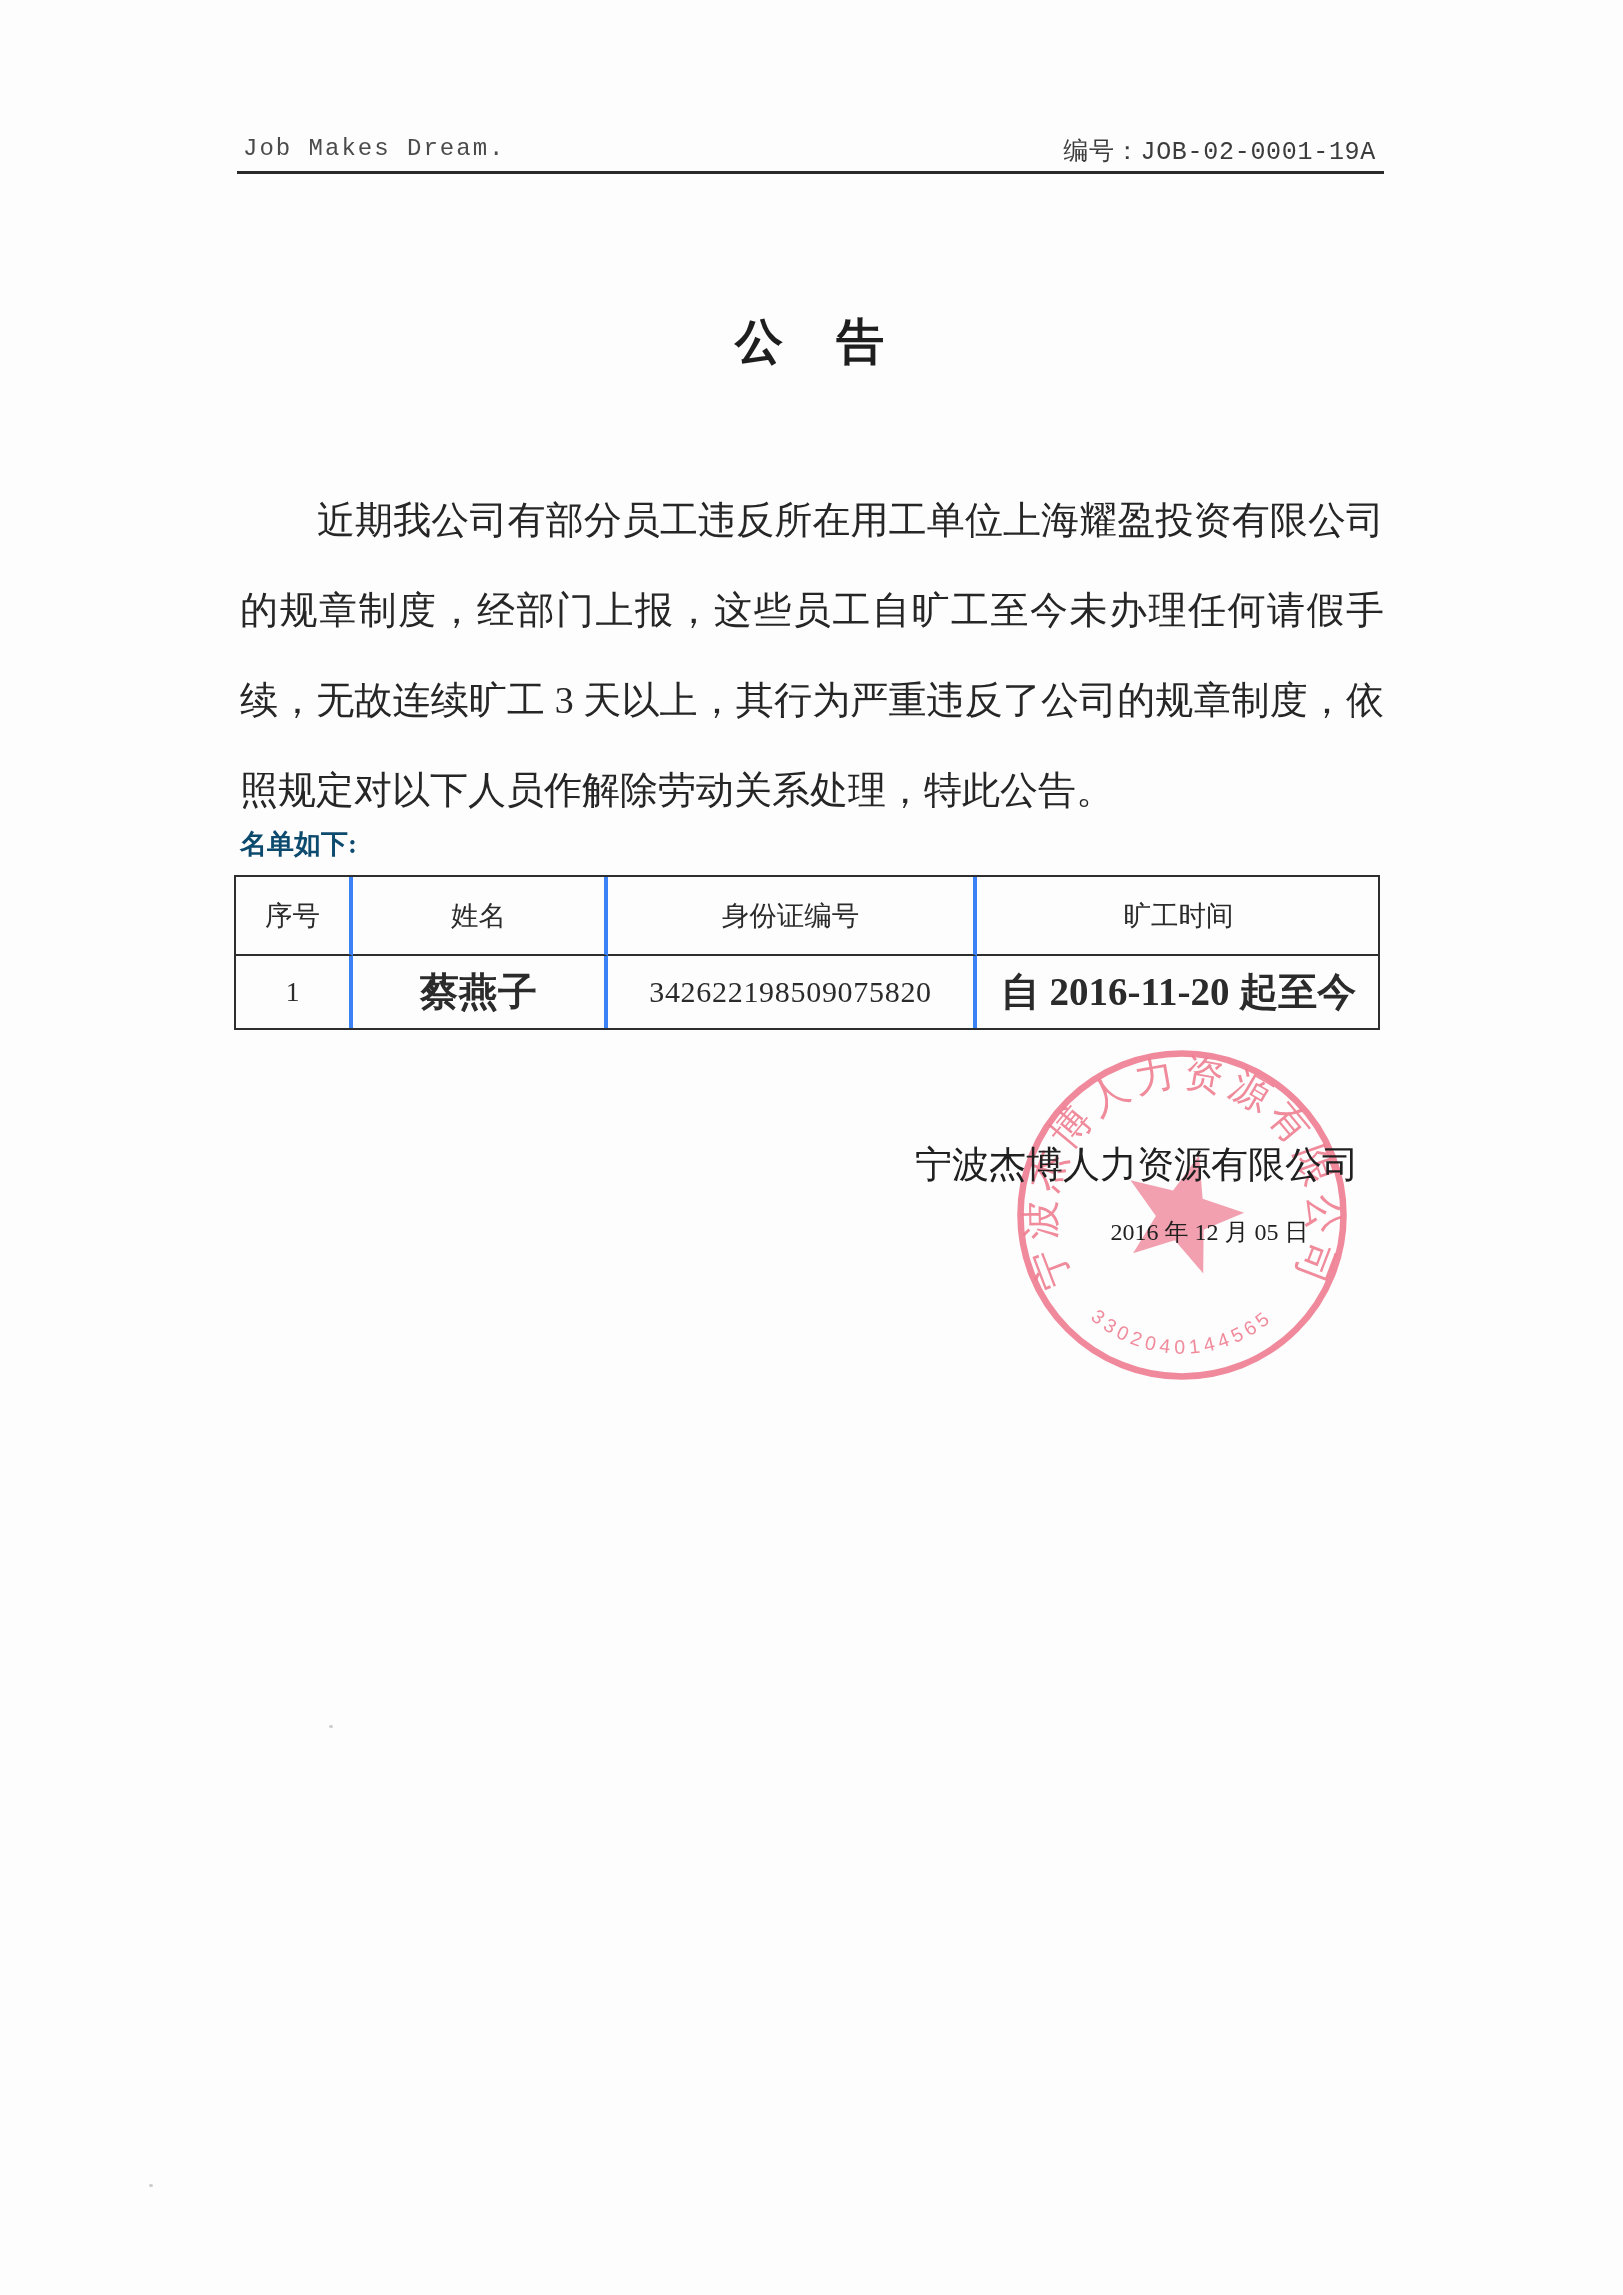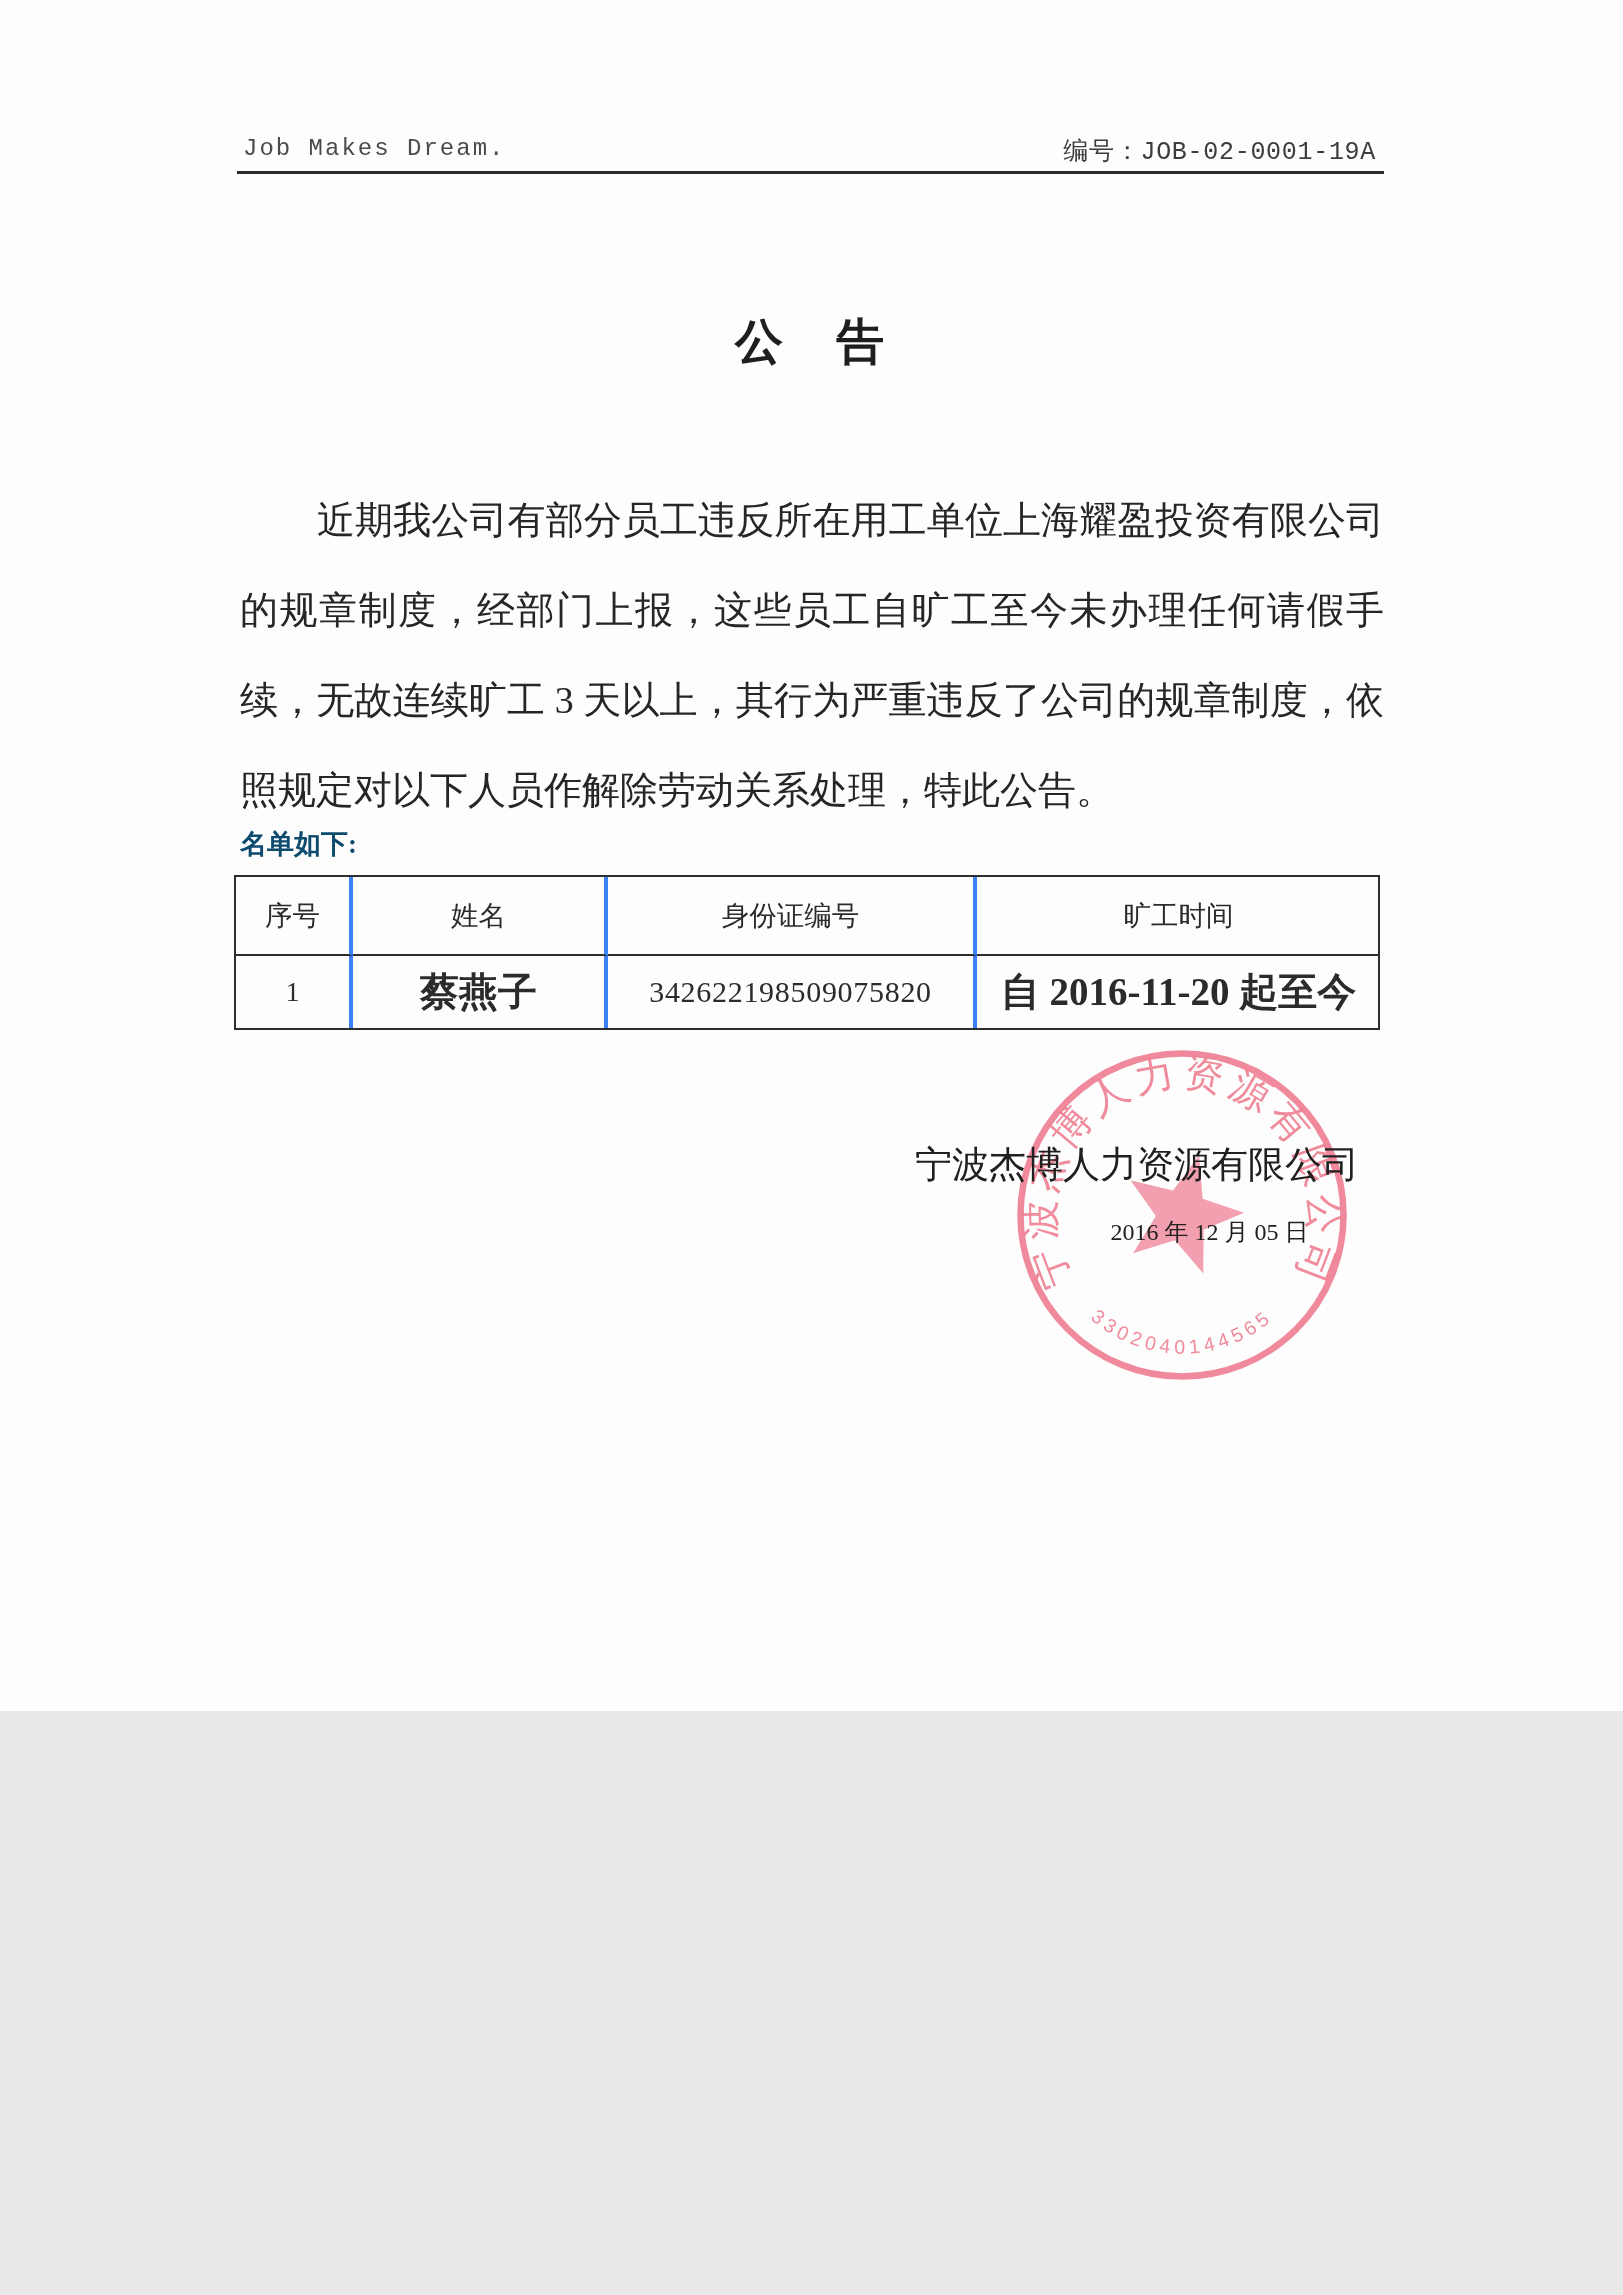--- a/index.html
+++ b/index.html
@@ -1,20 +1,20 @@
 <!DOCTYPE html>
 <html style="font-size:10.5px"><head>
 <meta charset="utf-8">
 <style>
   * { margin: 0; padding: 0; box-sizing: border-box; }
   html, body { background: #e8e8e8; }
   .page {
     position: relative;
     width: 1623px;
-    height: 1711px;
+    height: 2295px;
     margin: 0 auto;
     background: #fdfdfd;
     overflow: hidden;
     font-family: "Liberation Serif", "DejaVu Serif", serif;
     color: #272727;
   }
   .mono { font-family: "Liberation Mono", "DejaVu Sans Mono", monospace; }
 
   
   .hdr-slogan {

